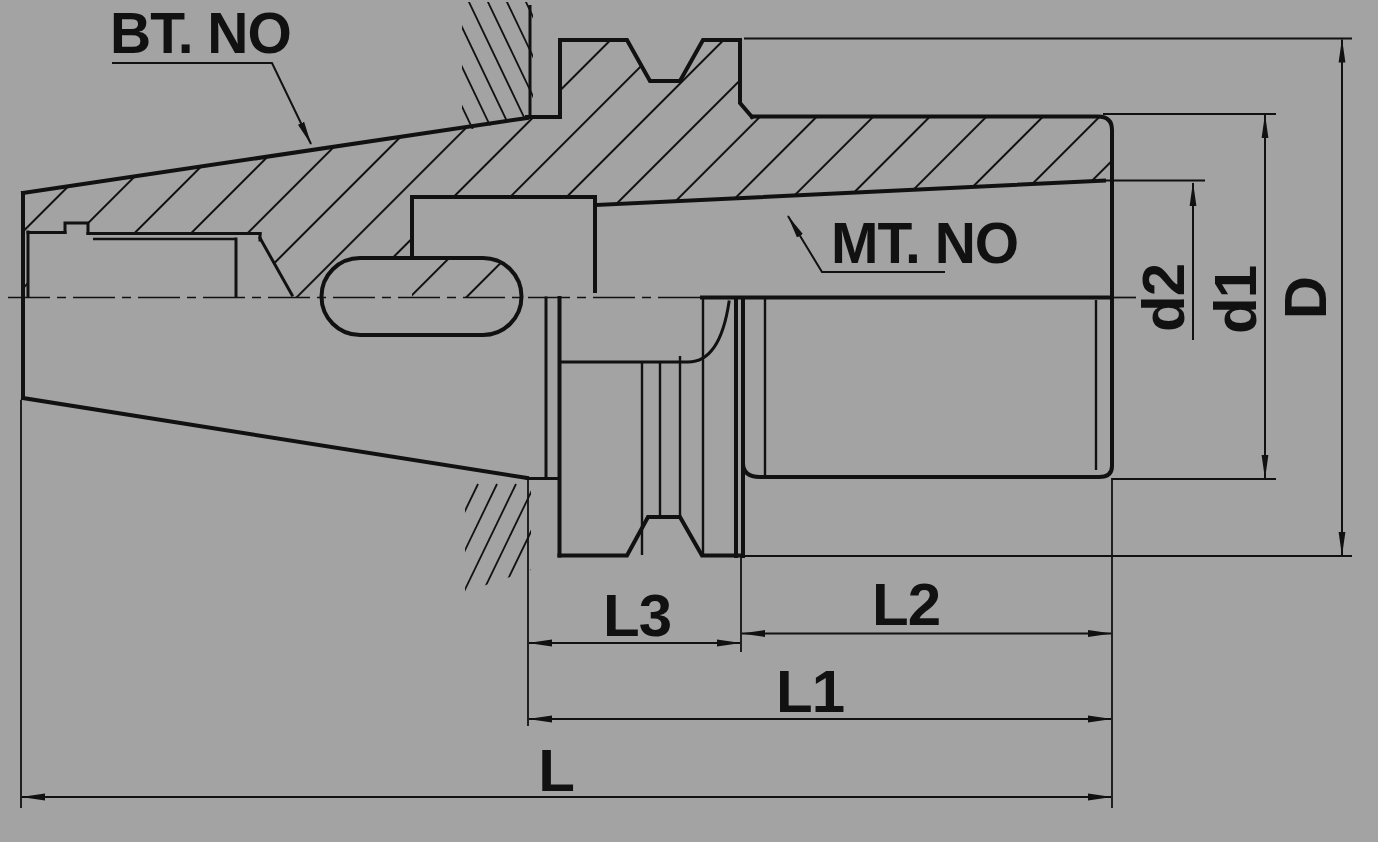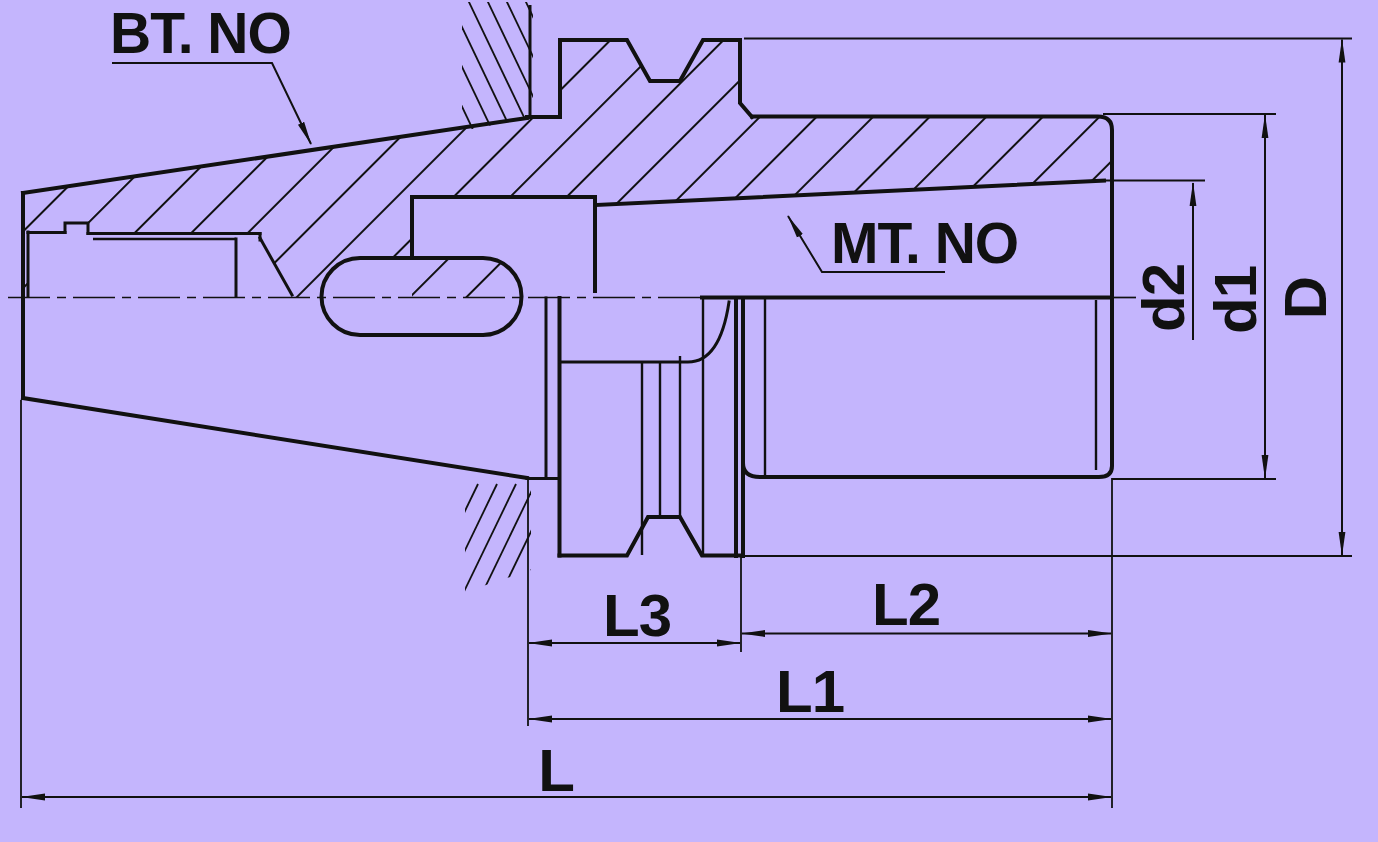--- a/index.html
+++ b/index.html
@@ -1,16 +1,16 @@
 <!DOCTYPE html>
 <html><head>
 <meta charset="utf-8">
 <style>
   html,body{margin:0;padding:0;background:#e8e8e8;}
-  .stage{width:1378px;height:842px;background:#c4b5fd;position:relative;overflow:hidden;}
+  .stage{width:1378px;height:842px;background:#a3a3a3;position:relative;overflow:hidden;}
   svg{display:block;}
   text{font-family:"Liberation Sans","DejaVu Sans",sans-serif;font-weight:bold;fill:#111111;}
   .callout{font-size:57px;letter-spacing:-1px;}
   .dim{font-size:60px;letter-spacing:-1px;}
 </style>
 </head>
 <body>
 
 <div class="stage">
 <svg width="1378" height="842" viewBox="0 0 1378 842">

